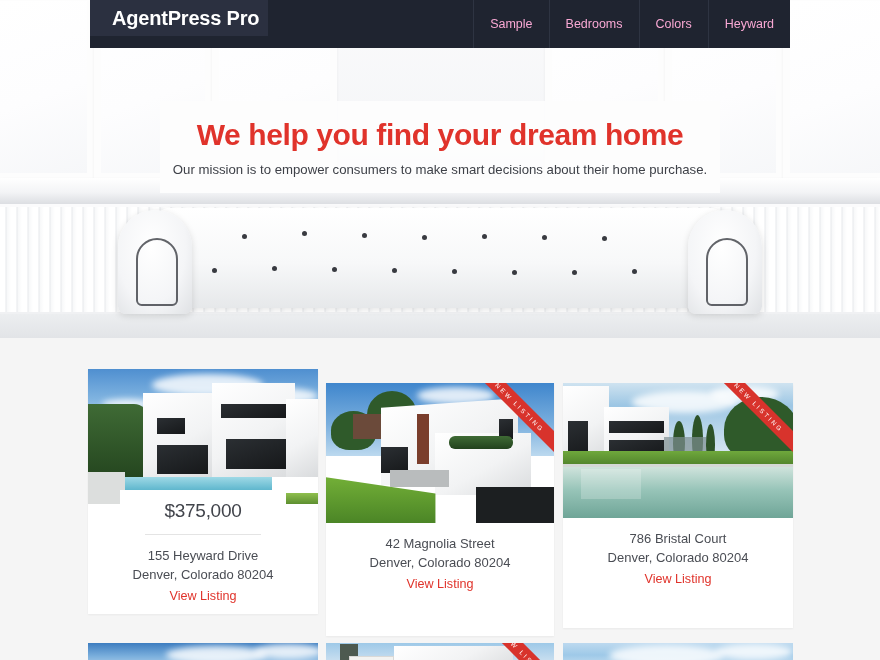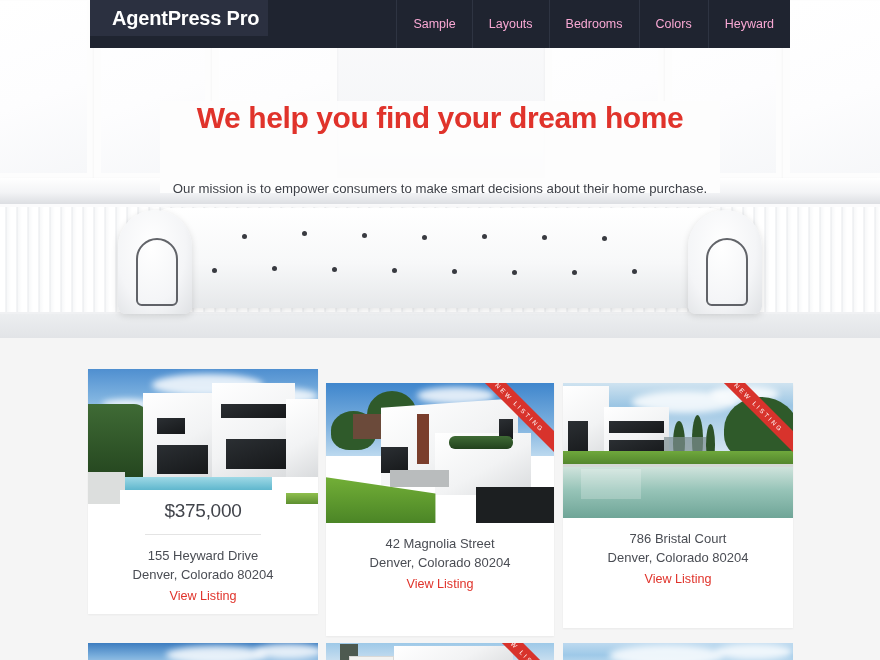--- a/index.html
+++ b/index.html
@@ -53,21 +53,21 @@
             background: #1f2430; display: flex; align-items: stretch; z-index: 40; }
   .logo-box { width: 178px; height: 36px; background: #2b3040; display: flex; align-items: center; padding-left: 22px; }
   .logo-text { color: #ffffff; font-size: 20px; font-weight: bold; letter-spacing: -0.2px; }
   .nav { margin-left: auto; display: flex; align-items: stretch; }
   .nav-item { display: flex; align-items: center; padding: 16px 16px; color: #f9a8d4;
               font-size: 12.5px; border-left: 1px solid #2e3442; cursor: pointer; white-space: nowrap; }
 
   
   .hero-card { position: absolute; left: 160px; top: 101px; width: 560px; height: 92px;
                background: rgba(253,253,253,0.93); z-index: 30;
-               display: flex; flex-direction: column; align-items: center; justify-content: flex-start; gap: 36px; }
+               display: flex; flex-direction: column; align-items: center; justify-content: center; }
   .hero-title { color: #e0332b; font-size: 30px; font-weight: bold; letter-spacing: -0.4px; line-height: 1.1; }
   .hero-sub { color: #3e4148; font-size: 13.2px; margin-top: 11px; }
 
   
   .search-wrap { position: absolute; left: 90px; top: 253px; width: 700px; height: 85px;
                  background: #1f2430; z-index: 30; display: flex; align-items: center; padding: 0 25px; }
   .s-input { height: 38px; background: #ffffff; border: none; outline: none;
              font-family: "Liberation Sans", sans-serif; font-size: 12.5px; color: #3b3e45;
              padding: 0 14px; margin-right: 12px; }
   .s-input::placeholder { color: #9a9da3; }
@@ -162,21 +162,20 @@
       <div class="arm right"></div>
     </div>
   </div>
 
   <div class="header">
     <div class="logo-box">
       <span class="logo-text">AgentPress Pro</span>
     </div>
     <nav class="nav">
       <div class="nav-item">Sample</div>
-      <div class="nav-item">Layouts</div>
       <div class="nav-item">Bedrooms</div>
       <div class="nav-item">Colors</div>
       <div class="nav-item">Heyward</div>
     </nav>
   </div>
 
   <div class="hero-card">
     <div class="hero-title">We help you find your dream home</div>
     <div class="hero-sub">Our mission is to empower consumers to make smart decisions about their home purchase.</div>
   </div>

